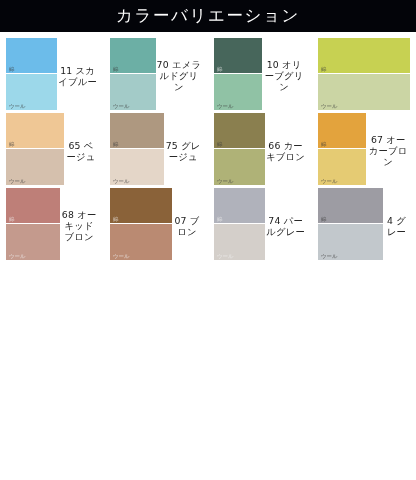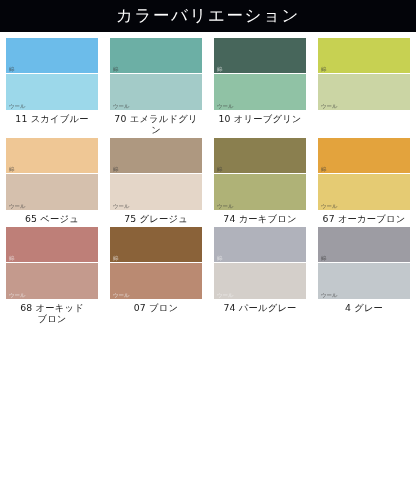--- a/index.html
+++ b/index.html
@@ -45,21 +45,21 @@
     flex-wrap: wrap;
     width: 416px;
     box-sizing: border-box;
   }
   .swatch-cell {
     width: 104px;
     box-sizing: border-box;
     padding: 0 6px;
     margin-bottom: 3px;
     display: flex;
-    flex-direction: column;
+    flex-direction: row;
     align-items: center;
   }
   .swatch-block {
     width: 92px;
     height: 72px;
     position: relative;
     display: flex;
     flex-direction: column;
   }
   .swatch-half {
@@ -173,21 +173,21 @@
       </div>
       <div class="swatch-cell">
         <div class="swatch-block">
           <div class="swatch-half cotton" style="background: rgb(138, 127, 79);">
             <span class="fiber-label">綿</span>
           </div>
           <div class="swatch-half wool" style="background: rgb(175, 178, 119);">
             <span class="fiber-label">ウール</span>
           </div>
         </div>
-        <div class="swatch-caption">74 カーキブロン</div>
+        <div class="swatch-caption">66 カーキブロン</div>
       </div>
       <div class="swatch-cell">
         <div class="swatch-block">
           <div class="swatch-half cotton" style="background: rgb(227, 163, 61);">
             <span class="fiber-label">綿</span>
           </div>
           <div class="swatch-half wool" style="background: rgb(229, 203, 115);">
             <span class="fiber-label">ウール</span>
           </div>
         </div>

